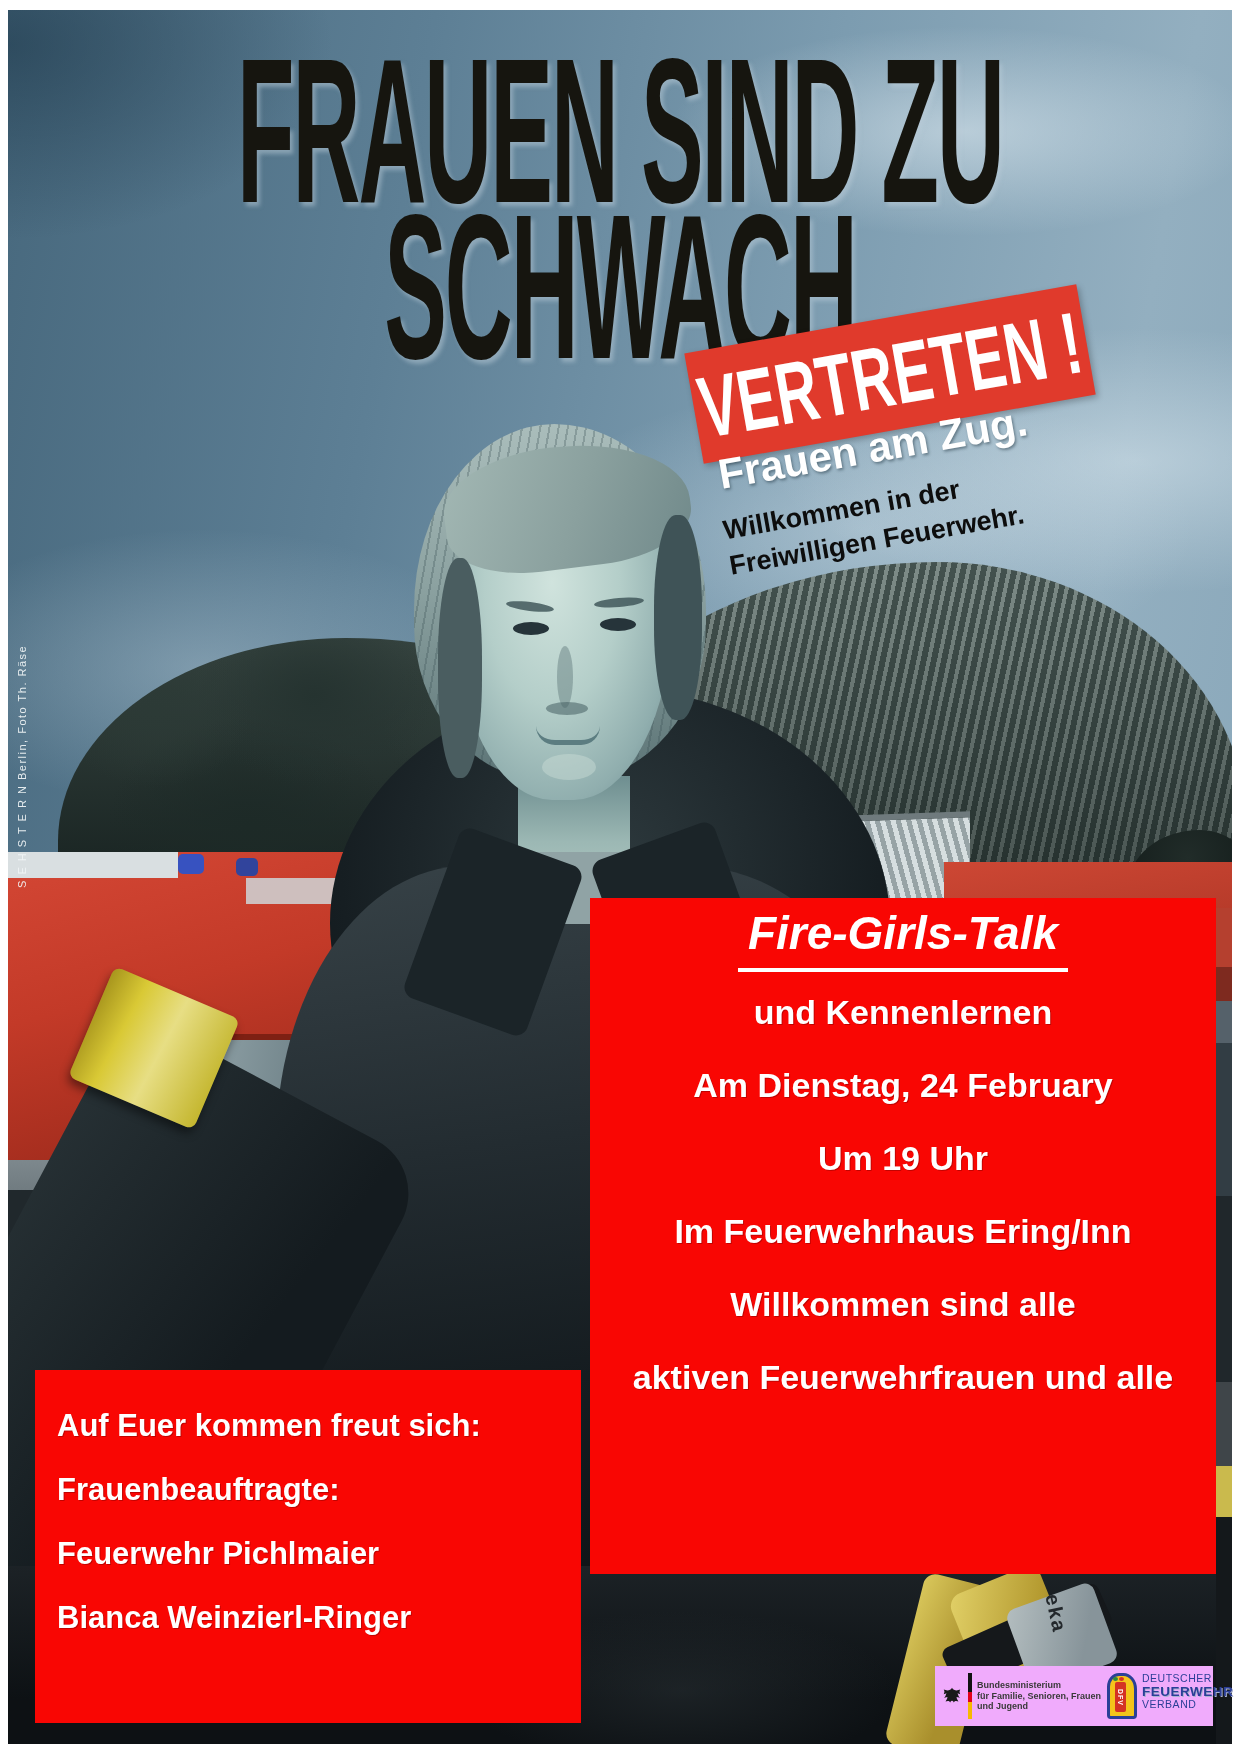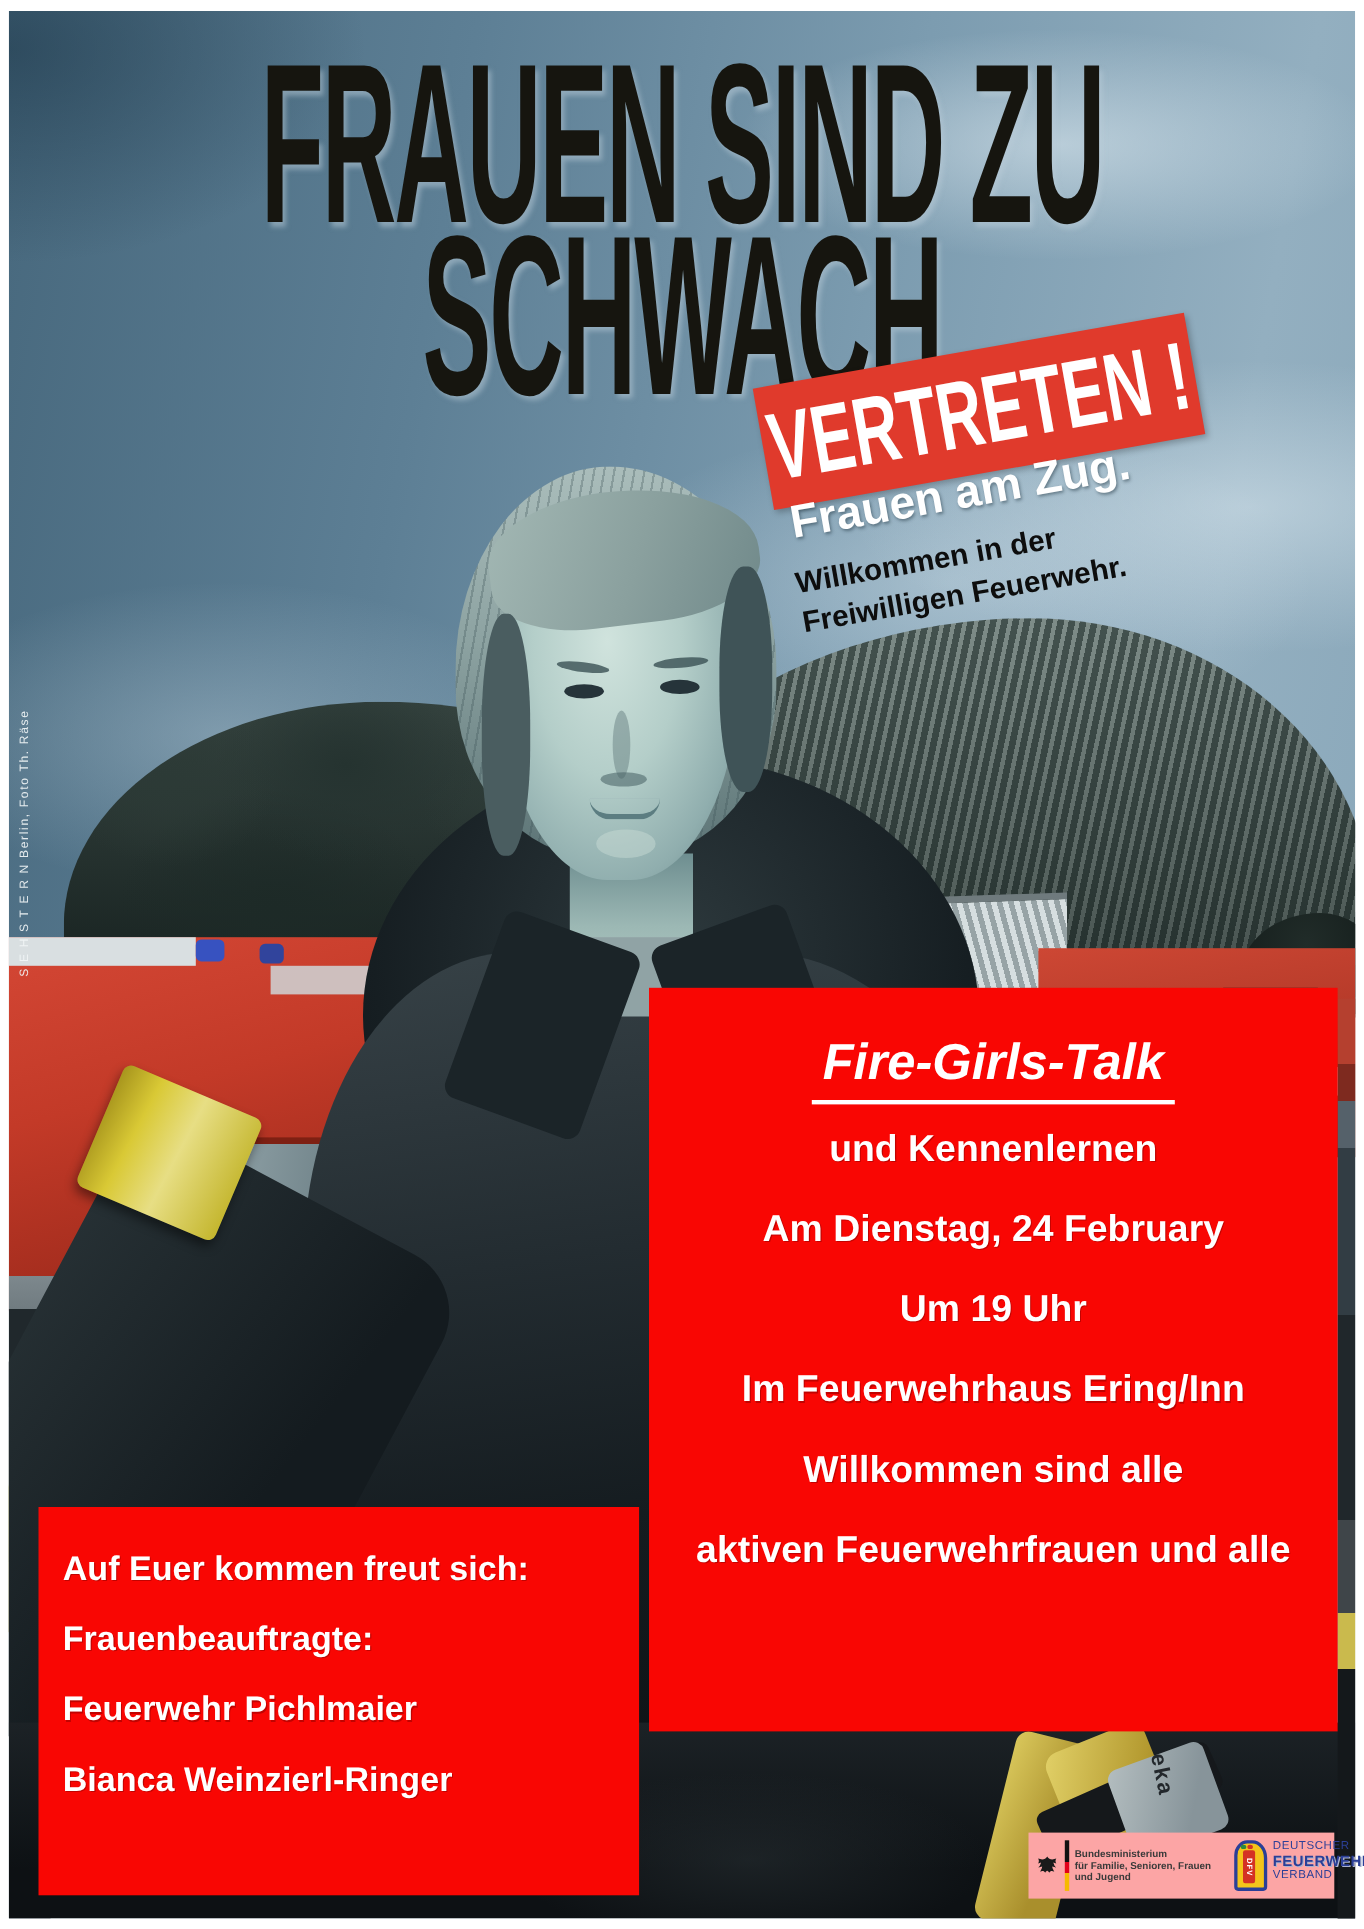--- a/index.html
+++ b/index.html
@@ -146,34 +146,34 @@
   .stamp-text { color:#ffffff; font-weight:bold; font-size:58px; letter-spacing:0;
     transform:scaleY(1.5); white-space:nowrap; }
 
   .tagline { position:absolute; left:716px; top:420px; width:360px; transform:rotate(-10deg);
     color:#ffffff; font-weight:bold; font-size:42px; white-space:nowrap;
     text-shadow:1px 2px 3px rgba(20,40,50,.45); }
   .welcome { position:absolute; left:724px; top:482px; width:360px; transform:rotate(-10deg);
     color:#0d0d0d; font-weight:bold; font-size:27px; line-height:1.32; }
 
   .event-box { position:absolute; left:590px; top:898px; width:626px; height:676px; background:#f90603;
-    display:flex; flex-direction:column; align-items:center; padding-top:40px; box-sizing:border-box; }
+    display:flex; flex-direction:column; align-items:center; padding-top:8px; box-sizing:border-box; }
   .event-title { color:#ffffff; font-weight:bold; font-style:italic; font-size:46px;
     border-bottom:4px solid #ffffff; padding:0 10px 8px 10px; margin-bottom:4px; white-space:nowrap; }
   .event-line { height:73px; display:flex; align-items:center; color:#ffffff; font-weight:bold;
     font-size:34px; white-space:nowrap; text-shadow:1px 1px 0 rgba(110,0,0,.4); }
 
   .contact-box { position:absolute; left:35px; top:1370px; width:546px; height:353px; background:#f90603;
     display:flex; flex-direction:column; padding:24px 0 0 22px; box-sizing:border-box; }
   .contact-line { height:64px; display:flex; align-items:center; color:#ffffff; font-weight:bold;
     font-size:31px; white-space:nowrap; text-shadow:1px 1px 0 rgba(110,0,0,.4); }
 
   
-  .logo-strip { position:absolute; left:935px; top:1666px; width:278px; height:60px; background:#fca5a5;
-    display:flex; align-items:center; padding:0 6px; box-sizing:border-box; gap:21px; }
+  .logo-strip { position:absolute; left:935px; top:1666px; width:278px; height:60px; background:#f0abfc;
+    display:flex; align-items:center; padding:0 6px; box-sizing:border-box; gap:6px; }
   .ministry { display:flex; align-items:center; gap:5px; }
   .eagle { width:22px; height:22px; fill:#1a1a1a; flex:0 0 auto; }
   .flag-stripe { width:4px; height:46px; flex:0 0 auto;
     background:linear-gradient(180deg, #111111 0 42%, #e2001a 42% 64%, #f6b900 64% 100%); }
   .ministry-text { color:#3a3a3a; font-size:9px; line-height:1.22; font-weight:bold; white-space:nowrap; }
   .dfv { display:flex; gap:5px; }
   .dfv-emblem { position:relative; width:30px; height:46px; background:#f4c41b;
     border:3px solid #2b3f97; border-radius:40% 45% 12% 12% / 30% 35% 8% 8%; box-sizing:border-box; flex:0 0 auto; }
   .dfv-emblem-red { position:absolute; left:5px; top:6px; width:11px; height:30px; background:#d43224; border-radius:2px;
     display:flex; align-items:center; justify-content:center; }

